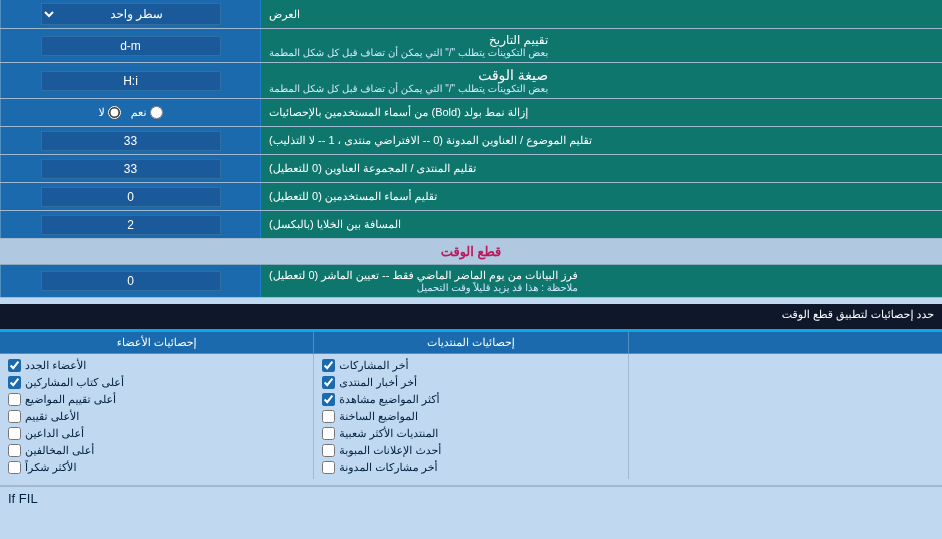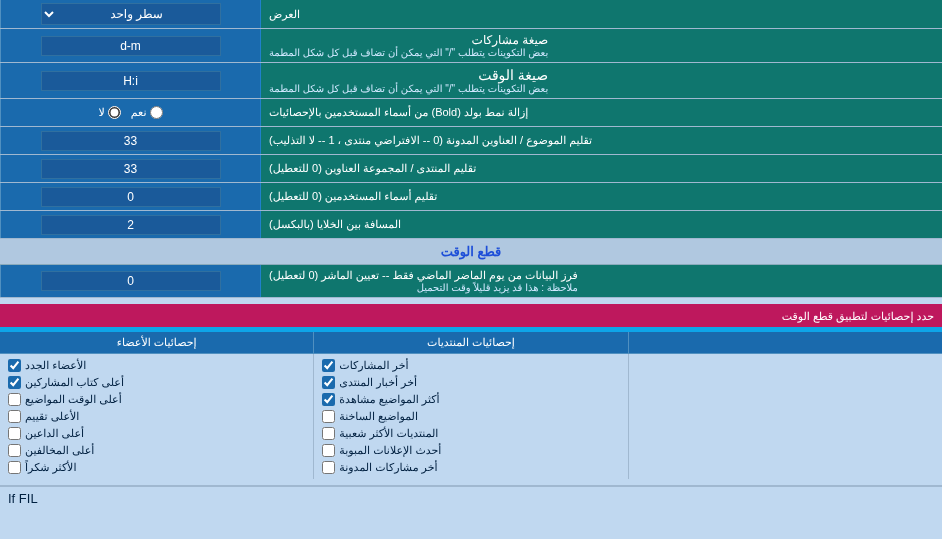--- a/index.html
+++ b/index.html
@@ -67,21 +67,21 @@
       color: #fff;
       border: 1px solid #3070a0;
       padding: 2px 4px;
       font-size: 12px;
       width: 180px;
       text-align: center;
     }
 
     .section-header {
       background: #b0c8e0;
-      color: #1d4ed8;
+      color: #be185d;
       text-align: center;
       padding: 5px;
       font-size: 13px;
       font-weight: bold;
       border-bottom: 1px solid #8aaabb;
       width: 100%;
     }
 
     .radio-group {
       display: flex;
@@ -153,23 +153,23 @@
       direction: rtl;
       justify-content: flex-end;
     }
 
     .checkbox-item input[type="checkbox"] {
       accent-color: #1a6aad;
     }
 
     .limit-row {
       display: flex;
-      align-items: flex-end;
-      background: #be185d;
-      border-bottom: 5px solid #0ea5e9;
+      align-items: flex-start;
+      background: #0f172a;
+      border-bottom: 3px solid #0ea5e9;
       min-height: 28px;
     }
 
     .limit-label {
       flex: 1;
       color: #fff;
       padding: 4px 8px;
       text-align: right;
       font-size: 11px;
     }
@@ -184,21 +184,21 @@
       <span>العرض</span>
     </div>
     <div class="row-control">
       <select><option>سطر واحد</option><option>سطرين</option><option>ثلاثة أسطر</option></select>
     </div>
   </div>
 
   <div class="row">
     <div class="row-label">
       <div style="text-align:right;">
-        <div style="font-size:12px;">صيغة مشاركات</div>
+        <div style="font-size:12px;">تقييم التاريخ</div>
         <div class="row-label-small">بعض التكوينات يتطلب "/" التي يمكن أن تضاف قبل كل شكل المطمة</div>
       </div>
     </div>
     <div class="row-control">
       <input type="text" value="d-m" style="">
     </div>
   </div>
 
   <div class="row">
     <div class="row-label">
@@ -332,21 +332,21 @@
       <div class="checkboxes-col">
         <div class="checkbox-item">
           <span>الأعضاء الجدد</span>
           <input type="checkbox" checked="" style="">
         </div>
         <div class="checkbox-item">
           <span>أعلى كتاب المشاركين</span>
           <input type="checkbox" checked="" style="">
         </div>
         <div class="checkbox-item">
-          <span>أعلى الوقت المواضيع</span>
+          <span>أعلى تقييم المواضيع</span>
           <input type="checkbox" style="">
         </div>
         <div class="checkbox-item">
           <span>الأعلى تقييم</span>
           <input type="checkbox" style="">
         </div>
         <div class="checkbox-item">
           <span>أعلى الداعين</span>
           <input type="checkbox" style="">
         </div>

